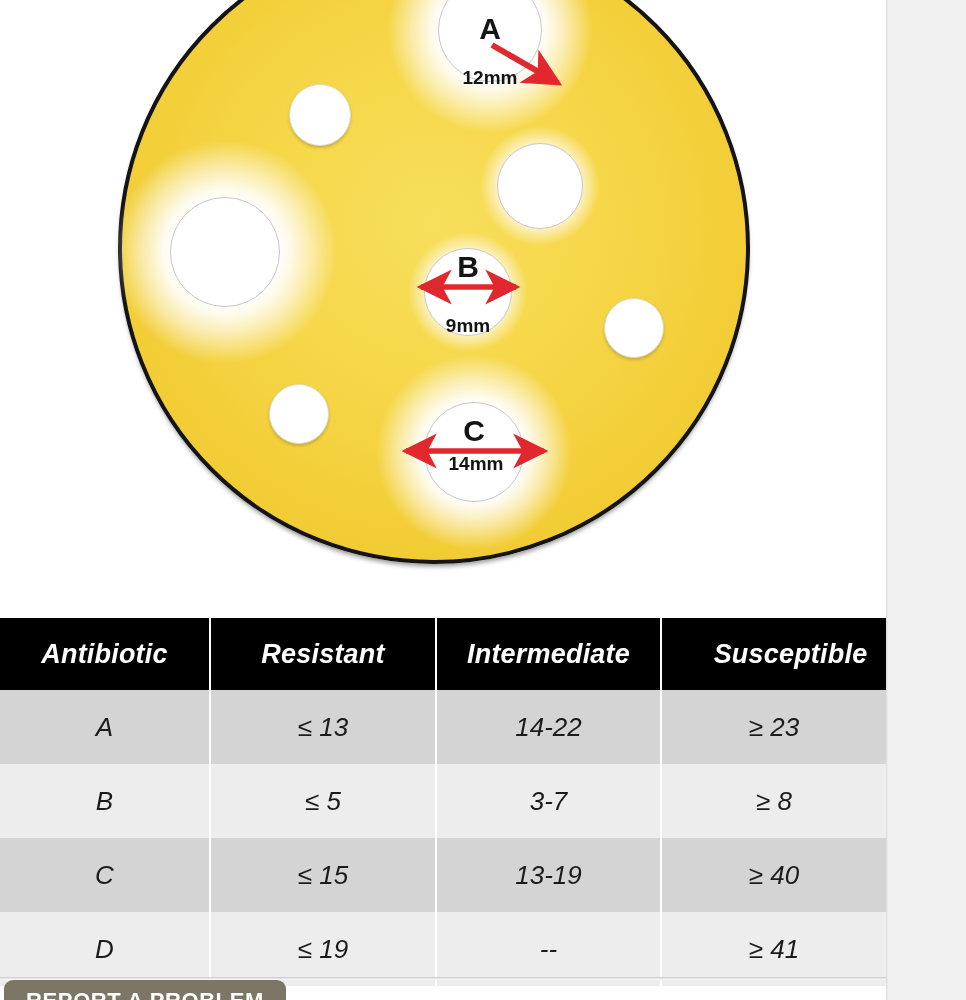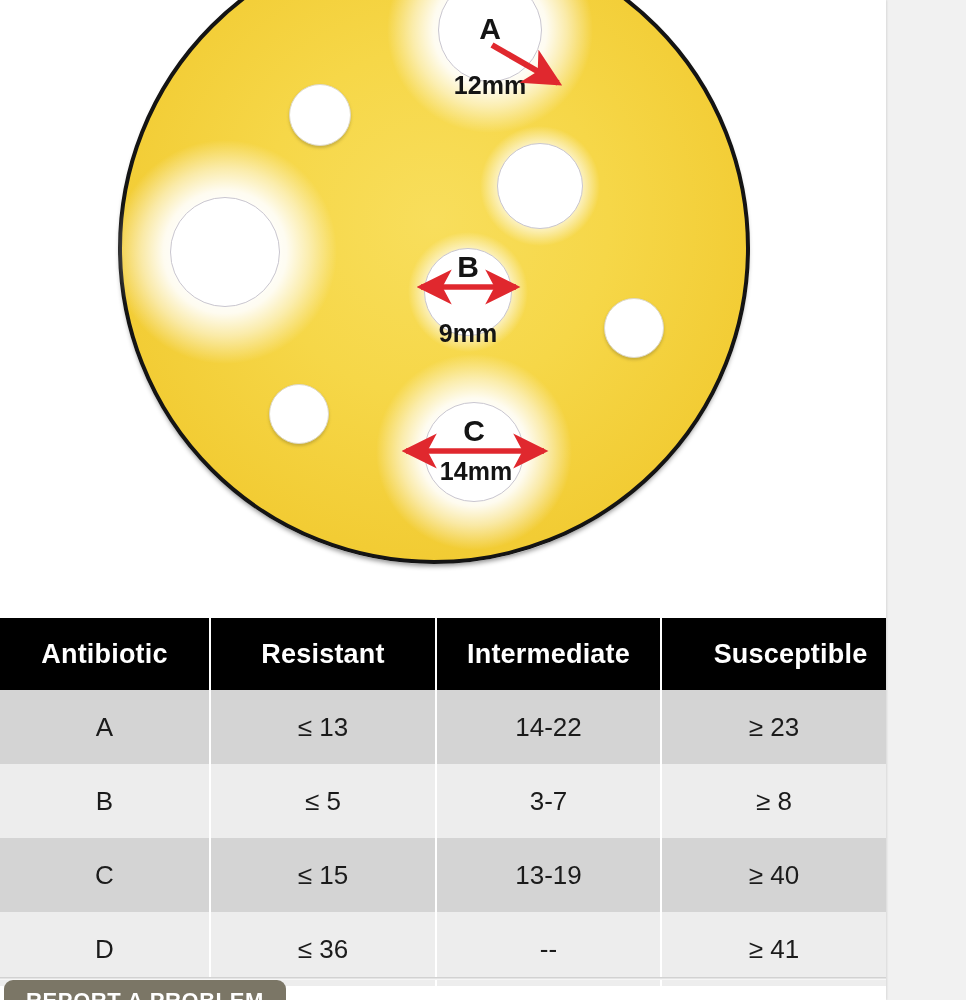--- a/index.html
+++ b/index.html
@@ -79,28 +79,29 @@
     position: absolute;
     width: 100%;
     text-align: center;
     font-weight: bold;
     color: #141414;
     font-family: "Liberation Sans", sans-serif;
     letter-spacing: 0px;
     pointer-events: none;
   }
   .disk-letter { font-size: 30px; line-height: 30px; }
-  .disk-mm { font-size: 25px; line-height: 25px; margin-top: 8px; }
+  .disk-mm { font-size: 19px; line-height: 25px; }
   .arrow-svg { position: absolute; overflow: visible; pointer-events: none; }
   
   #table-wrap {
     position: absolute;
     left: 0;
     top: 618px;
     width: 886px;
+    font-style: italic;
   }
   table.mic {
     width: 886px;
     border-collapse: collapse;
     table-layout: fixed;
     font-family: "Liberation Sans", sans-serif;
   }
   table.mic th {
     background: #000000;
     color: #ffffff;
@@ -237,21 +238,21 @@
             <td>≥ 8</td>
           </tr>
           <tr class="odd">
             <td>C</td>
             <td>≤ 15</td>
             <td>13-19</td>
             <td>≥ 40</td>
           </tr>
           <tr class="even">
             <td>D</td>
-            <td>≤ 36</td>
+            <td>≤ 19</td>
             <td>--</td>
             <td>≥ 41</td>
           </tr>
         </tbody>
       </table>
     </div>
 
     <div class="sep-line"></div>
 
     <button id="report-btn">REPORT A PROBLEM</button>

